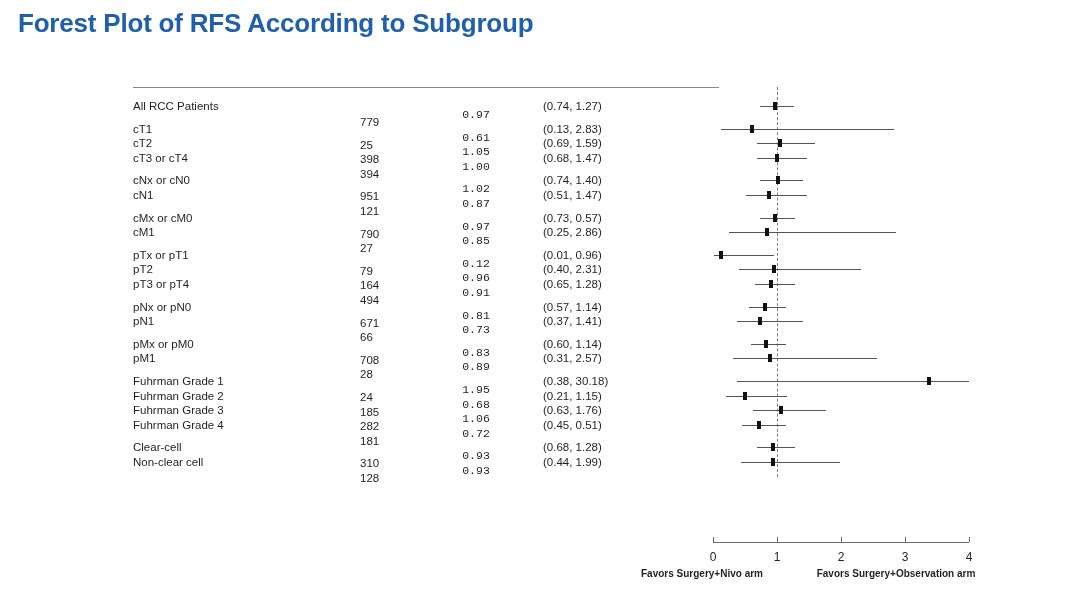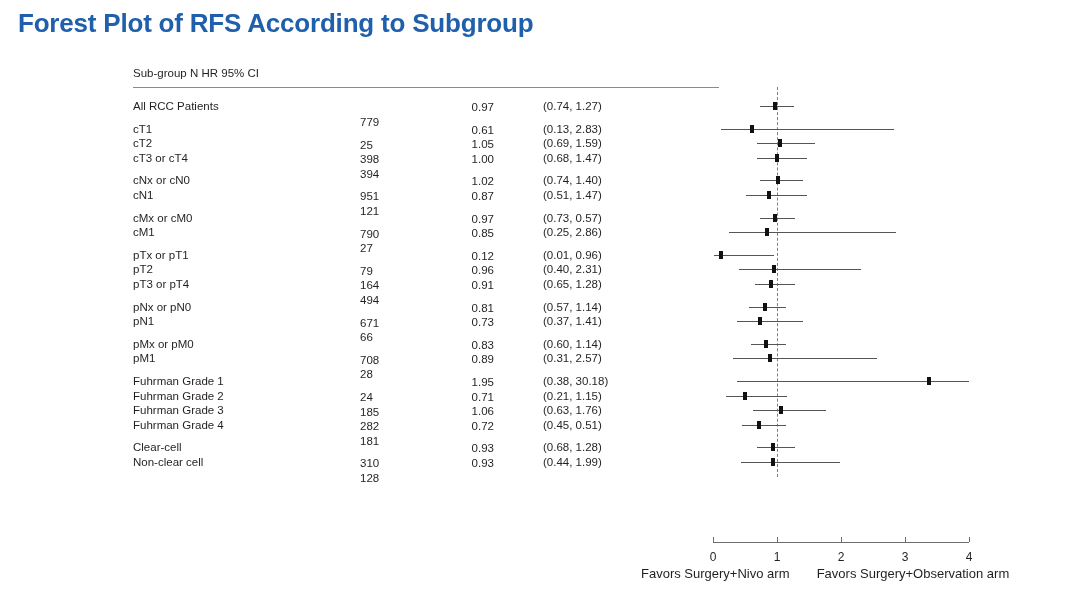--- a/index.html
+++ b/index.html
@@ -63,23 +63,24 @@
     position: absolute;
     left: 227px;
     top: 0;
     width: 34px;
     text-align: left;
     margin-top: 16px;
   }
   .t-row .c-hr {
     position: absolute;
     left: 325px;
-    top: 1px;
+    top: 8px;
     width: 36px;
-    text-align: right;
+    text-align: center;
+    font-family: Liberation Mono, monospace;
   }
   .t-row .c-ci {
     position: absolute;
     left: 410px;
     top: 0;
     text-align: left;
   }
   #header-row {
     position: absolute;
     left: 0;
@@ -142,40 +143,35 @@
     position: absolute;
     font-size: 12px;
     line-height: 12px;
     text-align: center;
     width: 20px;
     margin-left: -10px;
     color: #231f20;
   }
   .axis-caption {
     position: absolute;
-    font-size: 13px;
+    font-size: 10px;
     line-height: 10px;
     white-space: nowrap;
     color: #231f20;
+    font-weight: bold;
   }
 </style>
 </head>
 <body>
 
 <div id="slide-title">Forest Plot of RFS According to Subgroup</div>
 
 <div id="figure">
 
   <div id="table-area">
-    <div id="header-row">
-      <span class="c-sub">Sub-group</span>
-      <span class="c-n">N</span>
-      <span class="c-hr">HR</span>
-      <span class="c-ci">95% CI</span>
-    </div>
     <div id="header-rule"></div>
     <div id="table-rows">
         <div class="t-row" style="top: 39px;">
           <span class="c-sub">All RCC Patients</span>
           <span class="c-n">779</span>
           <span class="c-hr">0.97</span>
           <span class="c-ci">(0.74,  1.27)</span>
         </div>
         <div class="t-row" style="top: 61.6px;">
           <span class="c-sub">cT1</span>
@@ -263,21 +259,21 @@
         </div>
         <div class="t-row" style="top: 314px;">
           <span class="c-sub">Fuhrman Grade 1</span>
           <span class="c-n">24</span>
           <span class="c-hr">1.95</span>
           <span class="c-ci">(0.38, 30.18)</span>
         </div>
         <div class="t-row" style="top: 328.6px;">
           <span class="c-sub">Fuhrman Grade 2</span>
           <span class="c-n">185</span>
-          <span class="c-hr">0.71</span>
+          <span class="c-hr">0.68</span>
           <span class="c-ci">(0.21,  1.15)</span>
         </div>
         <div class="t-row" style="top: 343.2px;">
           <span class="c-sub">Fuhrman Grade 3</span>
           <span class="c-n">282</span>
           <span class="c-hr">1.06</span>
           <span class="c-ci">(0.63,  1.76)</span>
         </div>
         <div class="t-row" style="top: 357.8px;">
           <span class="c-sub">Fuhrman Grade 4</span>

